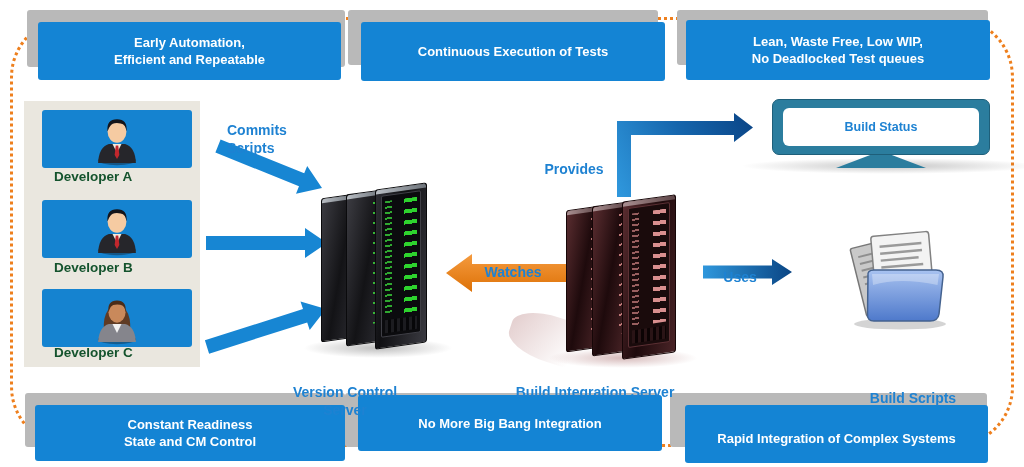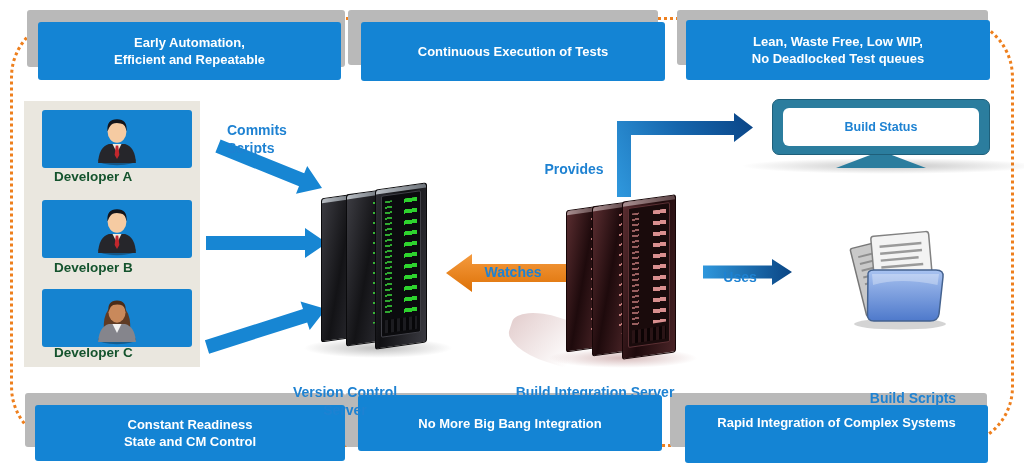--- a/index.html
+++ b/index.html
@@ -8,21 +8,21 @@
   
   .dashed-border{position:absolute;left:10px;top:17px;width:1004px;height:430px;
     box-sizing:border-box;border:3px dotted #EE7F1D;border-radius:60px;z-index:0;}
   
   .dev-panel{position:absolute;left:24px;top:101px;width:176px;height:266px;background:#EAE7DF;z-index:1;}
   
   .banner-shadow{position:absolute;background:#B9B9B9;border-radius:3px;z-index:2;}
   .banner-face{position:absolute;background:#1484D4;border-radius:3px;z-index:3;color:#fff;
     font-weight:700;font-size:13px;line-height:17px;display:flex;flex-direction:column;
     align-items:center;justify-content:center;text-align:center;}
-  .banner-face.top-aligned{justify-content:flex-start;padding-top:9px;box-sizing:border-box;}
+  .banner-face.top-aligned{justify-content:center;padding-top:9px;box-sizing:border-box;}
   
   .dev-box{position:absolute;left:42px;width:150px;height:58px;background:#1583D0;border-radius:3px;
     z-index:2;display:flex;align-items:flex-end;justify-content:center;overflow:hidden;}
   .dev-box svg{display:block;}
   .dev-label{position:absolute;left:54px;z-index:3;color:#14532d;font-size:13.5px;font-weight:600;}
   
   .arrows{position:absolute;left:0;top:0;z-index:2;pointer-events:none;}
   
   .lbl{position:absolute;z-index:4;color:#1E82D2;font-size:14px;font-weight:600;line-height:18px;margin-top:29px;}
   

